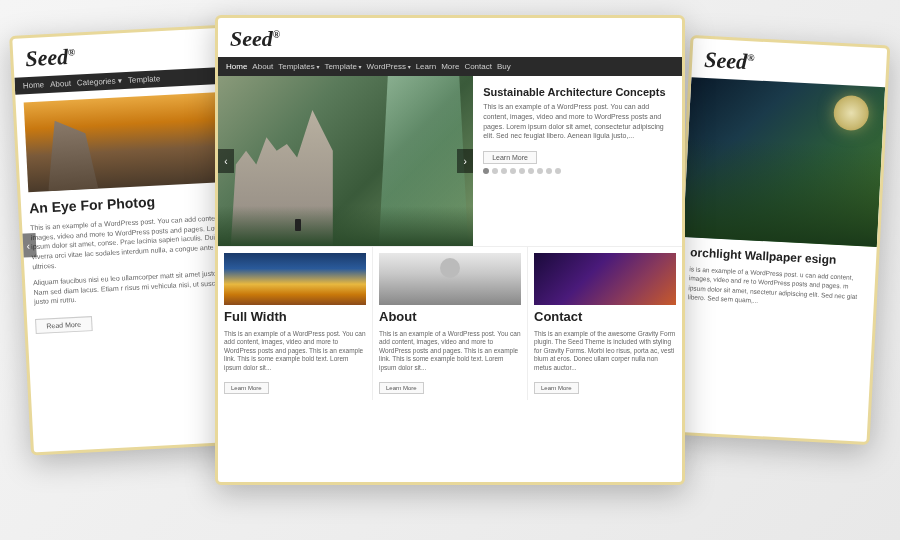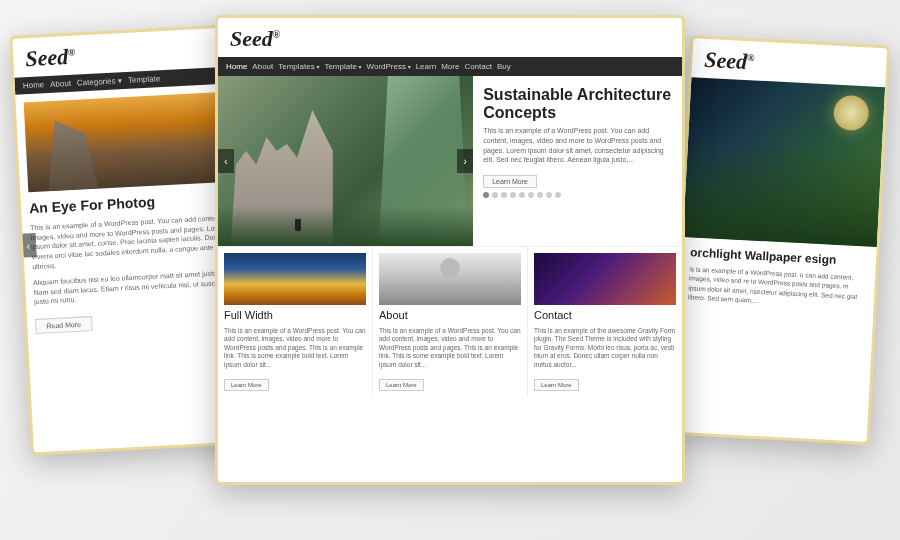--- a/index.html
+++ b/index.html
@@ -100,21 +100,21 @@
       justify-content: center;
       font-size: 10px;
       cursor: pointer;
       z-index: 5;
     }
 
     .slider-arrow-left { left: 0; }
     .slider-arrow-right { right: 0; }
 
     .hero-title {
-      font-size: 16px;
+      font-size: 11px;
       font-weight: bold;
       color: #222;
       margin-bottom: 4px;
     }
 
     .hero-desc {
       font-size: 7px;
       color: #666;
       line-height: 1.4;
       margin-bottom: 5px;
@@ -202,22 +202,22 @@
     }
 
     
     .thumb-concert {
       background: linear-gradient(135deg, #1a0a3a 0%, #4a1a7a 40%, #8a3a5a 70%, #c85a2a 100%);
       width: 100%;
       height: 100%;
     }
 
     .grid-item-title {
-      font-size: 11px;
-      font-weight: normal;
+      font-size: 13px;
+      font-weight: bold;
       color: #222;
       margin-bottom: 6px;
     }
 
     .grid-item-text {
       font-size: 6.5px;
       color: #666;
       line-height: 1.3;
       margin-bottom: 4px;
     }

